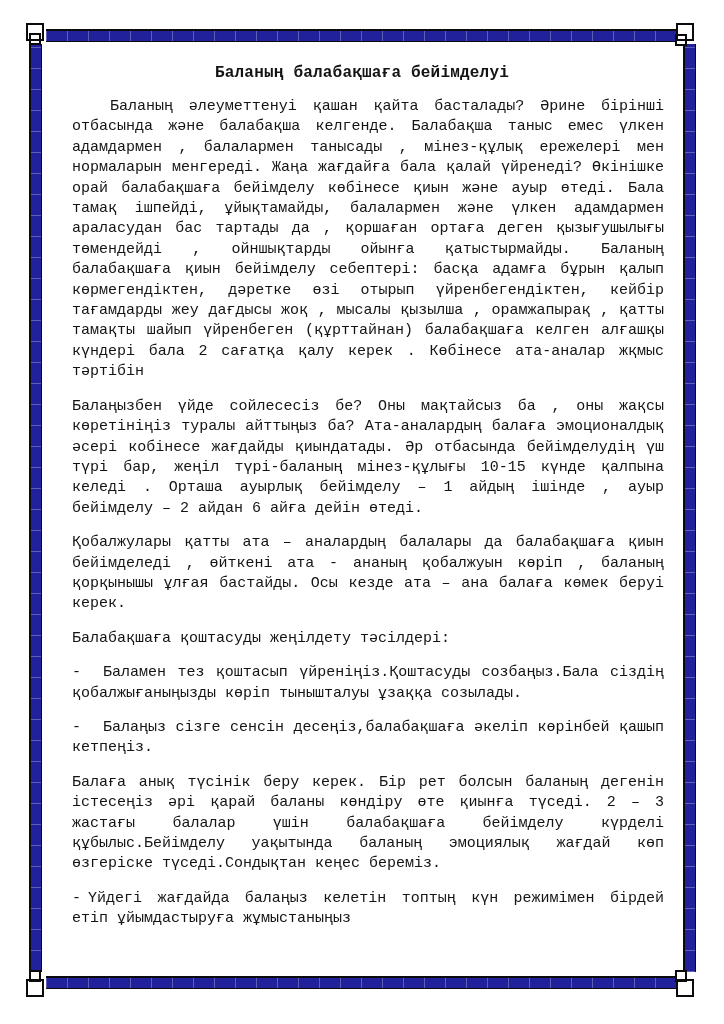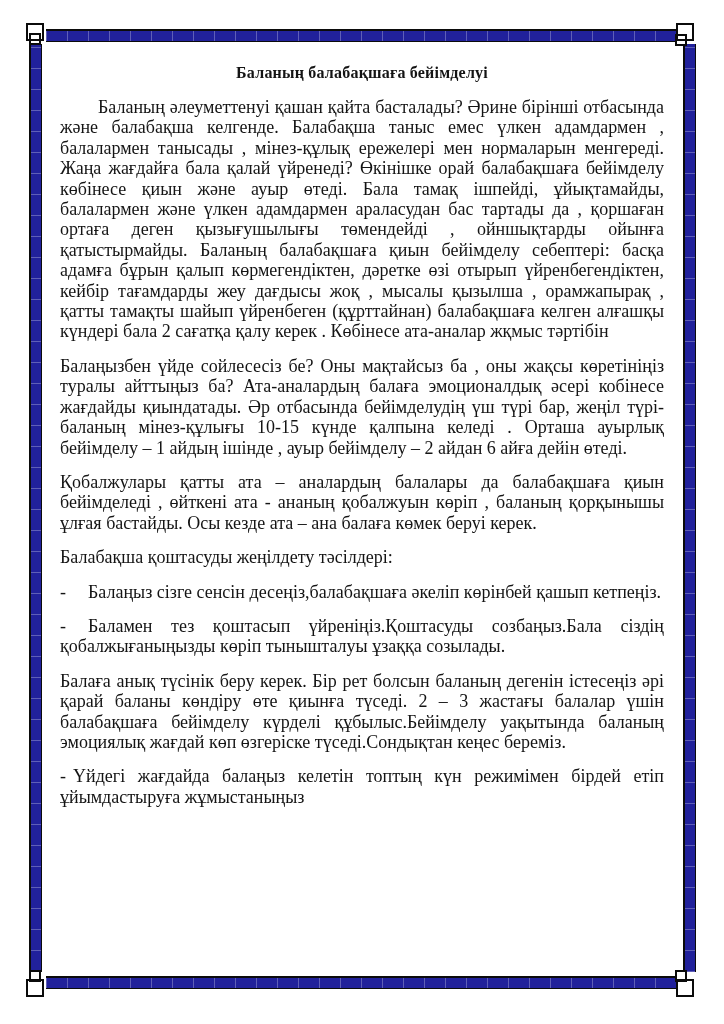--- a/index.html
+++ b/index.html
@@ -6,21 +6,21 @@
     margin: 0;
     padding: 0;
     background: #ffffff;
   }
   .page {
     position: relative;
     width: 724px;
     height: 1016px;
     background: #ffffff;
     overflow: hidden;
-    font-family: Liberation Serif, serif;
+    font-family: Liberation Mono, monospace;
     color: #141414;
   }
 
   
   .band { position: absolute; background-color: #21219b; }
   .band.h {
     height: 10px;
     border-top: 2px solid #0b0b0b;
     border-bottom: 1px solid #0b0b0b;
     background-image: repeating-linear-gradient(90deg, rgba(255,255,255,0.28) 0 1px, transparent 1px 21px);
@@ -58,24 +58,24 @@
     top: 64px;
   }
   .title {
     font-size: 16px;
     font-weight: bold;
     text-align: center;
     margin: 0 0 15px 0;
     letter-spacing: 0.2px;
   }
   .para {
-    font-size: 18px;
+    font-size: 15px;
     line-height: 20.4px;
     text-align: justify;
-    margin: 0 0 14px 0;
+    margin: 0 0 14px 12px;
   }
   .para.indent { text-indent: 38px; }
   .gap-tab { display: inline-block; width: 22px; }
   .gap-sp  { display: inline-block; width: 7px; }
 </style>
 </head>
 <body>
 
 <div class="page">
 
@@ -97,25 +97,25 @@
 
     <h1 class="title">Баланың балабақшаға бейімделуі</h1>
 
     <p class="para indent">Баланың әлеуметтенуі қашан қайта басталады? Әрине бірінші отбасында және балабақша келгенде. Балабақша таныс емес үлкен адамдармен , балалармен танысады , мінез-құлық ережелері мен нормаларын менгереді. Жаңа жағдайға бала қалай үйренеді? Өкінішке орай балабақшаға бейімделу көбінесе қиын және ауыр өтеді. Бала тамақ ішпейді, ұйықтамайды, балалармен және үлкен адамдармен араласудан бас тартады да , қоршаған ортаға деген қызығушылығы төмендейді , ойншықтарды ойынға қатыстырмайды. Баланың балабақшаға қиын бейімделу себептері: басқа адамға бұрын қалып көрмегендіктен, дәретке өзі отырып үйренбегендіктен, кейбір тағамдарды жеу дағдысы жоқ , мысалы қызылша , орамжапырақ , қатты тамақты шайып үйренбеген (құрттайнан) балабақшаға келген алғашқы күндері бала 2 сағатқа қалу керек . Көбінесе ата-аналар жқмыс тәртібін</p>
 
 
     <p class="para">Балаңызбен үйде сойлесесіз бе? Оны мақтайсыз ба , оны жақсы көретініңіз туралы айттыңыз ба? Ата-аналардың балаға эмоционалдық әсері кобінесе жағдайды қиындатады. Әр отбасында бейімделудің үш түрі бар, жеңіл түрі-баланың мінез-құлығы 10-15 күнде қалпына келеді . Орташа ауырлық бейімделу – 1 айдың ішінде , ауыр бейімделу – 2 айдан 6 айға дейін өтеді.</p>
 
     <p class="para">Қобалжулары қатты ата – аналардың балалары да балабақшаға қиын бейімделеді , өйткені ата - ананың қобалжуын көріп , баланың қорқынышы ұлғая бастайды. Осы кезде ата – ана балаға көмек беруі керек.</p>
 
-    <p class="para">Балабақша қоштасуды жеңілдету тәсілдері:</p>
+    <p class="para">Балабақшаға қоштасуды жеңілдету тәсілдері:</p>
+
+    <p class="para"><span>-</span><span class="gap-tab"></span><span>Баламен тез қоштасып үйреніңіз.Қоштасуды созбаңыз.Бала сіздің қобалжығаныңызды көріп тынышталуы ұзаққа созылады.</span></p>
 
     <p class="para"><span>-</span><span class="gap-tab"></span><span>Балаңыз сізге сенсін десеңіз,балабақшаға әкеліп көрінбей қашып кетпеңіз.</span></p>
-
-    <p class="para"><span>-</span><span class="gap-tab"></span><span>Баламен тез қоштасып үйреніңіз.Қоштасуды созбаңыз.Бала сіздің қобалжығаныңызды көріп тынышталуы ұзаққа созылады.</span></p>
 
 
 
     <p class="para">Балаға анық түсінік беру керек. Бір рет болсын баланың дегенін істесеңіз әрі қарай баланы көндіру өте қиынға түседі. 2 – 3 жастағы балалар үшін балабақшаға бейімделу күрделі құбылыс.Бейімделу уақытында баланың эмоциялық жағдай көп өзгеріске түседі.Сондықтан кеңес береміз.</p>
 
     <p class="para"><span>-</span><span class="gap-sp"></span><span>Үйдегі жағдайда балаңыз келетін топтың күн режимімен бірдей етіп ұйымдастыруға жұмыстаныңыз</span></p>
 
   </div>
 </div>
 

